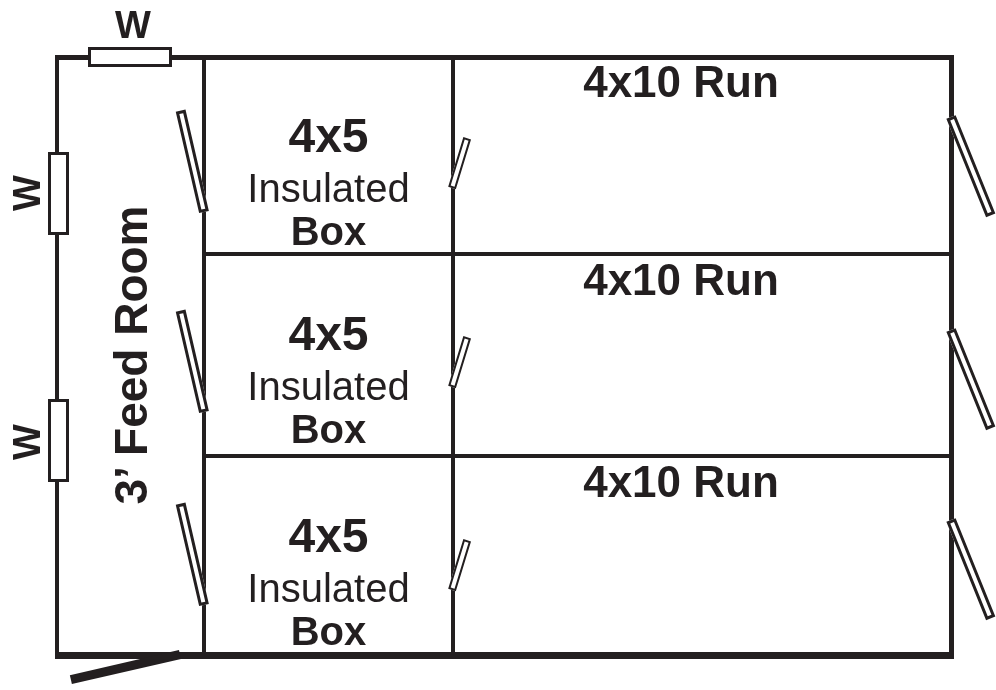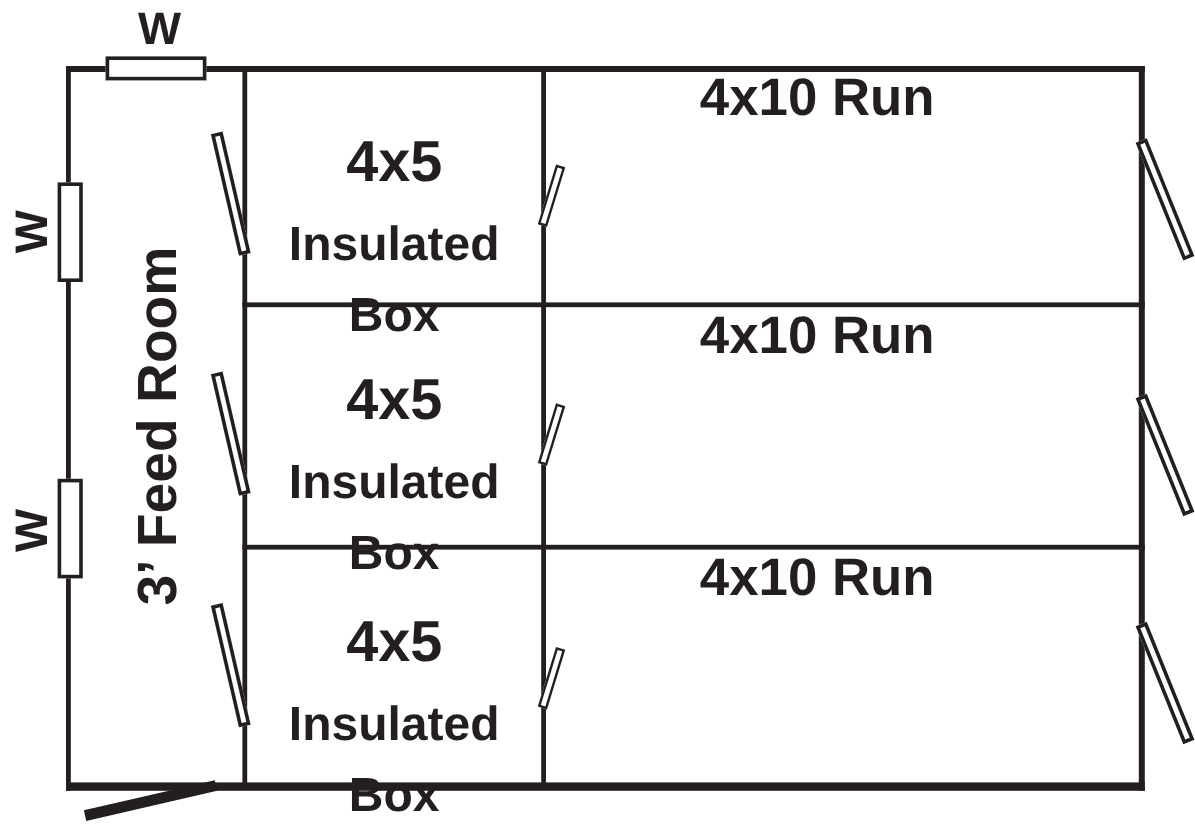--- a/index.html
+++ b/index.html
@@ -39,24 +39,23 @@
     transform:rotate(-90deg);
     font-size:46px; font-weight:600; white-space:nowrap;
   }
 
   
   .box-cell{
     position:absolute; left:206px; width:245px; height:194px;
     display:flex; flex-direction:column; align-items:center;
     padding-top:52px; padding-right:36px; box-sizing:content-box;
     text-align:center;
-    gap:16px;
   }
   .box-cell .size{ font-size:48px; font-weight:600; line-height:54px; }
-  .box-cell .t1  { font-size:40px; font-weight:700; line-height:50px; }
+  .box-cell .t1  { font-size:40px; font-weight:400; line-height:50px; }
   .box-cell .t2  { font-size:40px; font-weight:700; line-height:36px; }
   .box-row-1{ top:57px; } .box-row-2{ top:255px; } .box-row-3{ top:457px; }
 
   .run-cell{
     position:absolute; left:455px; width:494px; height:198px;
     display:flex; align-items:flex-start; justify-content:center;
     padding-right:42px; box-sizing:border-box;
     font-size:44px; font-weight:600; white-space:nowrap;
   }
   .run-row-1{ top:57px; } .run-row-2{ top:255px; height:202px; } .run-row-3{ top:457px; height:200px; }

